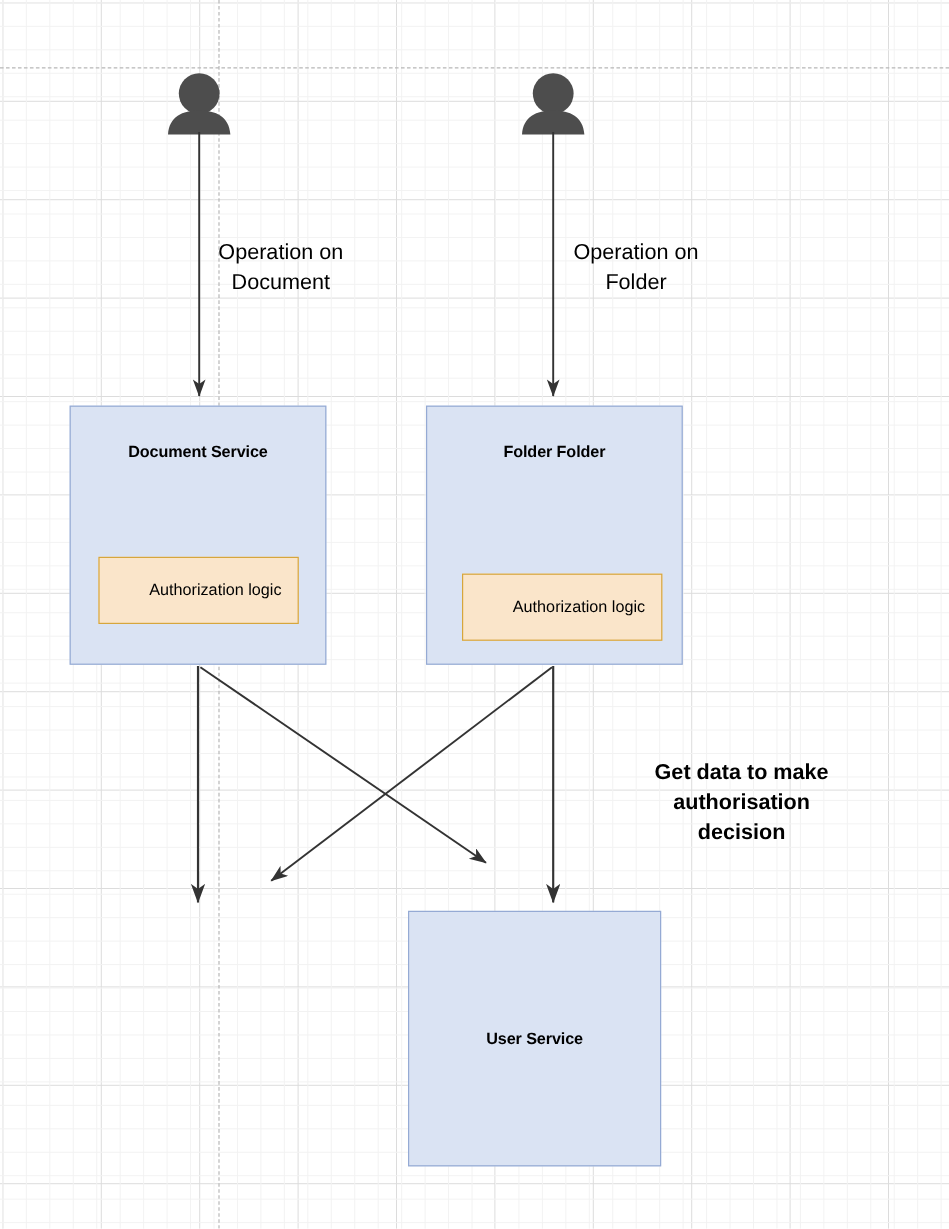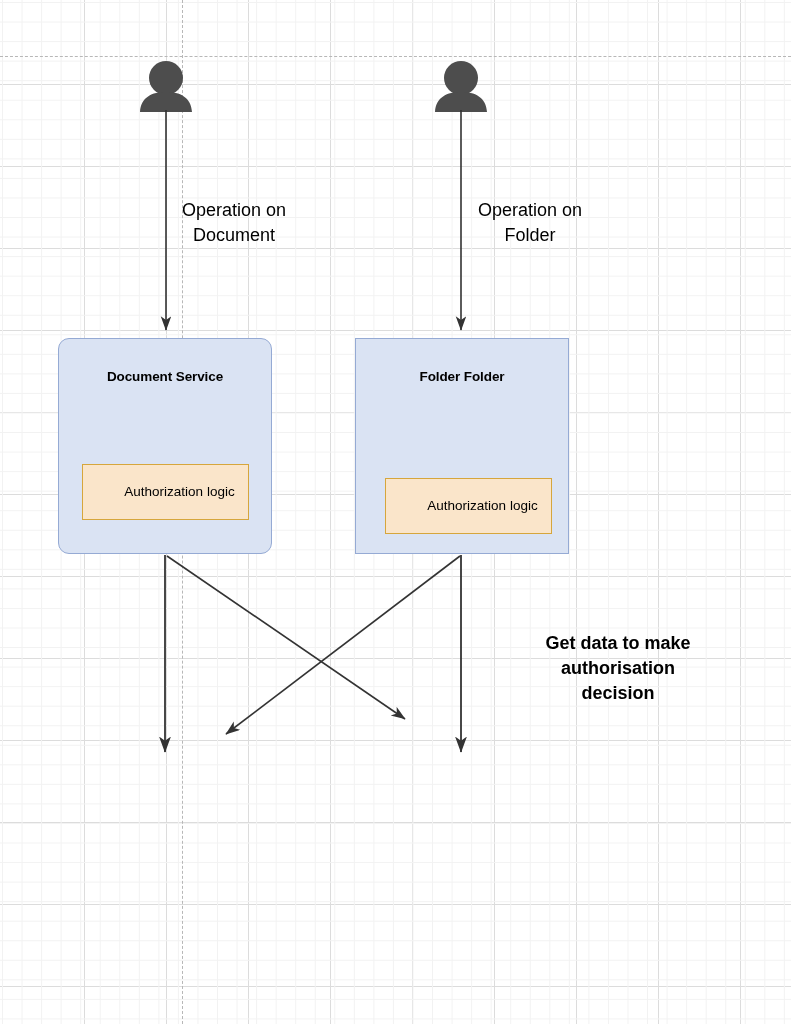--- a/index.html
+++ b/index.html
@@ -136,32 +136,35 @@
 
   <div class="edge-label" style="left:174px; top:198px; width:120px;">Operation on
 Document</div>
 
   <div class="edge-label" style="left:470px; top:198px; width:120px;">Operation on
 Folder</div>
 
   <div class="edge-label bold" style="left:492px; top:631px; width:252px;text-align:center;">Get data to make authorisation
 decision</div>
 
-  <div class="node node-top" style="left:58px; top:338px; width:214px; height:216px;border-radius:11px;">
+  <div class="node node-top" style="left:58px; top:338px; width:214px; height:216px;">
     <div class="node-label">Document
 Service</div>
     <div class="auth-box" style="left:23px; top:125px; width:167px; height:56px;">
       <div class="auth-label">Authorization
 logic</div>
     </div>
   </div>
 
   <div class="node node-top" style="left:355px; top:338px; width:214px; height:216px;">
     <div class="node-label">Folder Folder</div>
     <div class="auth-box" style="left:29px; top:139px; width:167px; height:56px;">
       <div class="auth-label">Authorization
 logic</div>
     </div>
   </div>
 
 
+  <div class="node node-mid" style="left:340px; top:759px; width:211px; height:213px;">
+    <div class="node-label">User Service</div>
+  </div>
 
 </div>
 
 </body></html>

